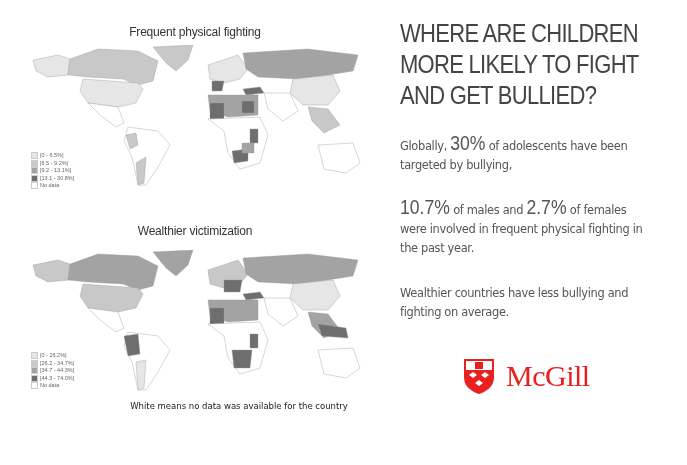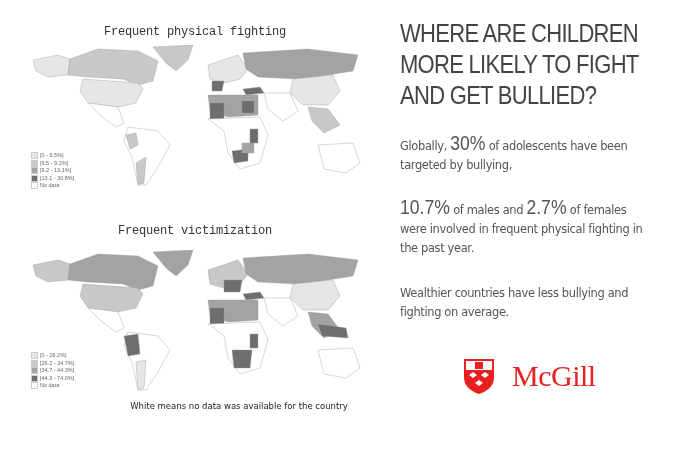--- a/index.html
+++ b/index.html
@@ -1,33 +1,33 @@
 <!DOCTYPE html>
 <html><head>
 <meta charset="utf-8">
 <style>
   html, body { margin:0; padding:0; }
   body { width:687px; height:465px; background:#ffffff; position:relative; overflow:hidden;
          font-family:"Liberation Sans", sans-serif; color:#444; }
   .map-block { position:absolute; left:0; width:390px; }
-  .map-title { position:absolute; width:390px; text-align:center; font-family:Liberation Mono, monospace;
+  .map-title { position:absolute; width:390px; text-align:center; font-family:Liberation Sans, sans-serif;
                font-size:12px; color:#333; letter-spacing:-0.2px; }
   .map-svg { position:absolute; left:28px; }
   .legend { position:absolute; left:31px; font-size:5.5px; color:#666; line-height:7px; }
   .legend .row { display:flex; align-items:center; height:7.5px; }
   .legend .sw { width:7px; height:7px; border:0.5px solid #ccc; margin-right:2px; box-sizing:border-box; }
   .caption { position:absolute; left:0; width:390px; top:401px; text-align:center; font-family:"DejaVu Sans", sans-serif;
              font-size:8.5px; color:#222;margin-left:44px; }
   .headline { position:absolute; left:400px; top:18px; width:285px; font-family:"Liberation Sans", sans-serif;
               font-size:25px; line-height:31px; color:#444; letter-spacing:-0.8px; transform:scaleX(0.88); transform-origin:left top; }
   .para { position:absolute; left:400px; width:290px; font-family:"DejaVu Sans", sans-serif; font-size:13px;
           line-height:19px; color:#555; letter-spacing:-0.4px; transform:scaleX(0.88); transform-origin:left top; }
   .big { font-size:20px; font-family:"Liberation Sans", sans-serif; color:#555; letter-spacing:0; }
   .logo { position:absolute; left:462px; top:357px; display:flex; align-items:center; }
-  .logo .word { font-family:"Liberation Serif", serif; font-size:30px; color:#e8201f; margin-left:16px; letter-spacing:-0.5px; }
+  .logo .word { font-family:"Liberation Serif", serif; font-size:30px; color:#e8201f; margin-left:10px; letter-spacing:-0.5px; }
 </style>
 </head>
 <body>
 
 <div class="map-block">
   <div class="map-title" style="top:25px;">Frequent physical fighting</div>
   <svg class="map-svg" style="top:45px;" width="335" height="150" viewBox="0 0 335 150">
     <g stroke="#999" stroke-width="0.4">
 
       <path d="M5,15 L30,10 L42,14 L40,30 L20,32 L8,26 Z" fill="#e6e6e6"></path>
@@ -87,21 +87,21 @@
         <span>[13.1 - 30.8%]</span>
       </div>
     <div class="row">
         <span class="sw" style="background:#fff"></span>
         <span>No data</span>
       </div>
   </div>
 </div>
 
 <div class="map-block">
-  <div class="map-title" style="top:224px;">Frequent victimization</div>
+  <div class="map-title" style="top:224px;">Wealthier victimization</div>
   <svg class="map-svg" style="top:250px;" width="335" height="150" viewBox="0 0 335 150">
     <g stroke="#999" stroke-width="0.4">
       <path d="M5,15 L30,10 L42,14 L40,30 L20,32 L8,26 Z" fill="#c8c8c8"></path>
       <path d="M42,14 L70,4 L110,6 L130,16 L125,36 L110,40 L95,34 L60,32 L40,30 Z" fill="#a3a3a3"></path>
       <path d="M125,2 L165,0 L160,15 L148,26 L138,18 Z" fill="#a3a3a3"></path>
       <path d="M55,34 L110,38 L115,44 L108,58 L90,62 L60,58 L52,46 Z" fill="#c8c8c8"></path>
       <path d="M60,58 L90,62 L96,78 L88,82 L72,70 Z" fill="#fff"></path>
       <path d="M100,82 L130,86 L142,100 L130,122 L118,140 L110,140 L104,112 L96,96 Z" fill="#fff"></path>
       <path d="M96,86 L110,84 L112,104 L100,106 Z" fill="#6e6e6e"></path>
       <path d="M108,112 L118,110 L116,138 L110,140 Z" fill="#e6e6e6"></path>

